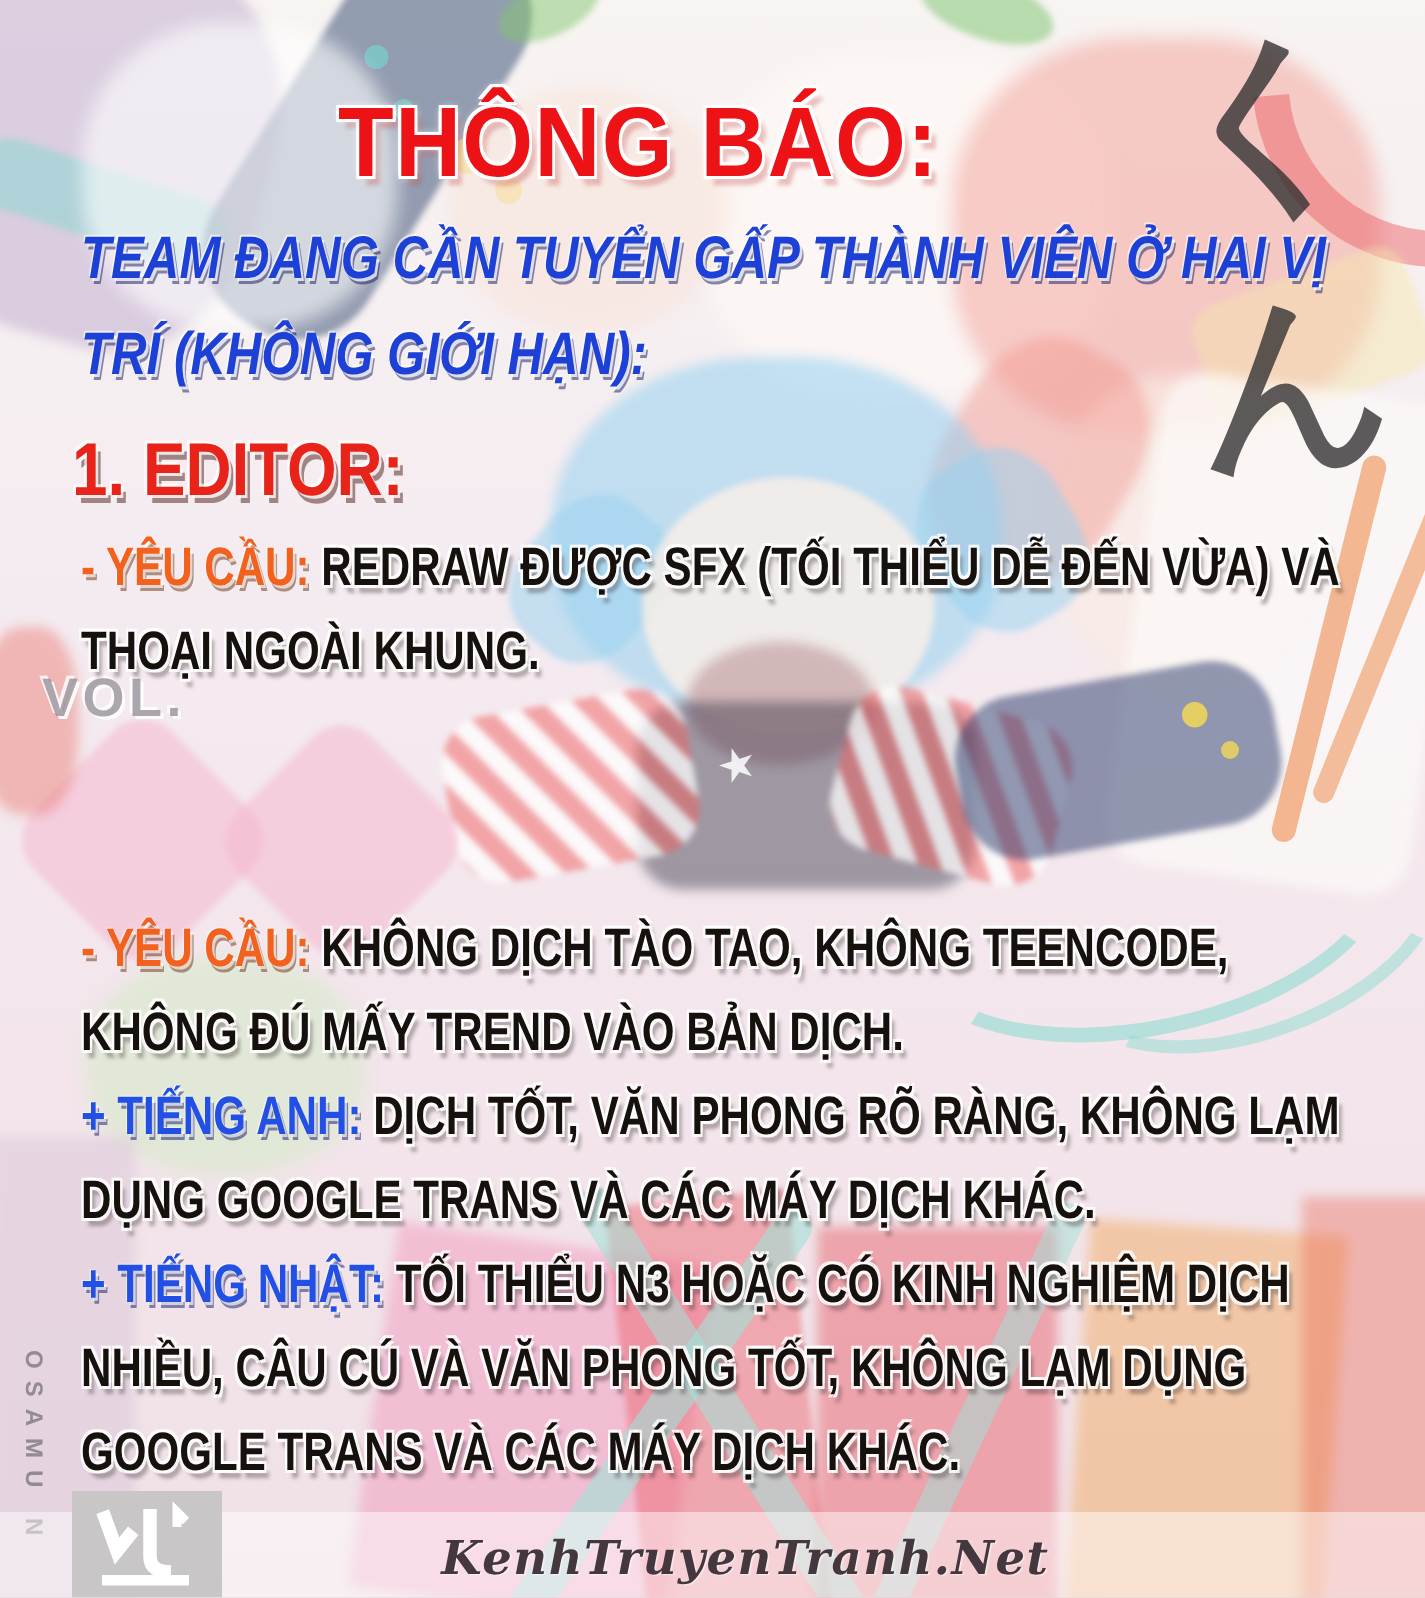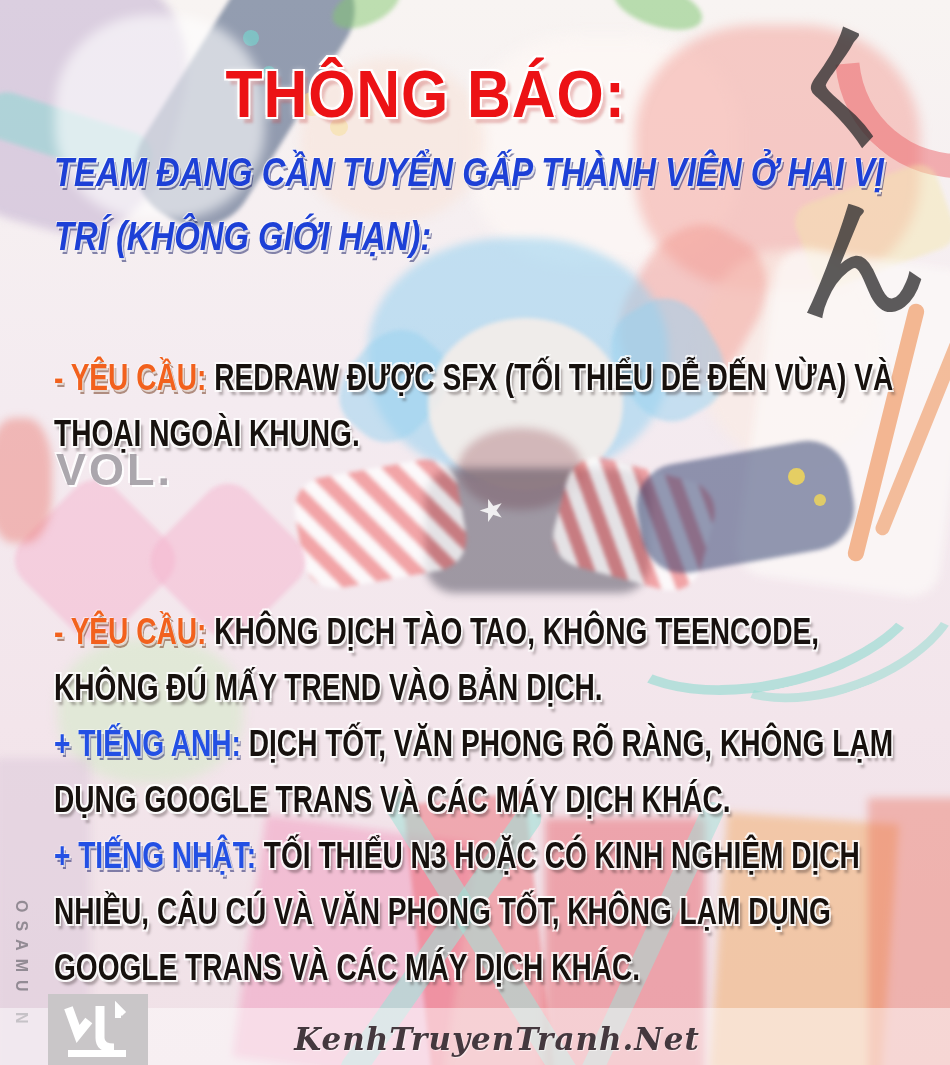--- a/index.html
+++ b/index.html
@@ -36,24 +36,23 @@
   }
   .label-orange{
     color:#f2611d;
     text-shadow:2px 2px 0 rgba(255,255,255,.65),-1px -1px 0 rgba(255,255,255,.5),3px 4px 0 rgba(105,45,14,.5);
   }
   .label-blue{
     color:#2350e4;
     text-shadow:2px 2px 0 rgba(255,255,255,.65),-1px -1px 0 rgba(255,255,255,.5),3px 4px 0 rgba(14,22,100,.5);
   }
   .vol-mark{
-    position:absolute;left:28px;top:444px;font-weight:800;font-size:45px;letter-spacing:3px;
+    position:absolute;left:28px;top:444px;font-weight:800;font-size:36px;letter-spacing:3px;
     color:rgba(148,142,150,.78);
     text-shadow:2px 2px 0 rgba(255,255,255,.9),-2px -2px 0 rgba(255,255,255,.8);
-    margin-left:28px;
   }
   .side-text{
     position:absolute;left:6px;top:900px;transform:rotate(90deg);transform-origin:12px 12px;
     font-weight:700;font-size:16px;letter-spacing:8px;color:rgba(132,126,134,.85);white-space:nowrap;
   }
   .calligraphy{
     position:absolute;left:788px;top:-6px;font-size:128px;font-weight:700;
     color:rgba(48,46,48,.78);transform:rotate(-6deg);font-family:"DejaVu Sans",sans-serif;
   }
   .footer-bar{
@@ -143,20 +142,23 @@
 
   <div style="position:absolute;left:0;top:56px;width:852px;text-align:center;">
     <span class="title-red" style="display:inline-block;transform:scaleX(.92);">THÔNG BÁO:</span>
   </div>
 
   <div style="position:absolute;left:54px;top:140px;">
     <div class="t-line intro-blue scale82">TEAM ĐANG CẦN TUYỂN GẤP THÀNH VIÊN Ở HAI VỊ</div>
     <div class="t-line intro-blue scale82">TRÍ (KHÔNG GIỚI HẠN):</div>
   </div>
 
+  <div style="position:absolute;left:48px;top:284px;">
+    <span class="heading-red" style="display:inline-block;transform:scaleX(.85);transform-origin:0 50%;">1. EDITOR:</span>
+  </div>
 
   <div style="position:absolute;left:54px;top:350px;">
     <div class="t-line body-black scale78">
       <span class="label-orange">- YÊU CẦU:</span>
       <span>REDRAW ĐƯỢC SFX (TỐI THIỂU DỄ ĐẾN VỪA) VÀ</span>
     </div>
     <div class="t-line body-black scale78">THOẠI NGOÀI KHUNG.</div>
   </div>
 
 

